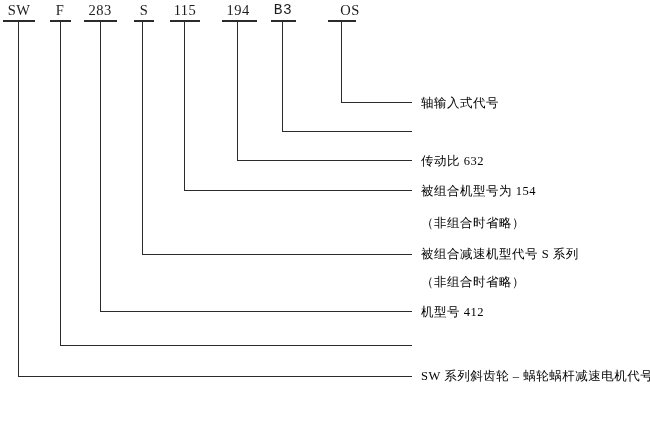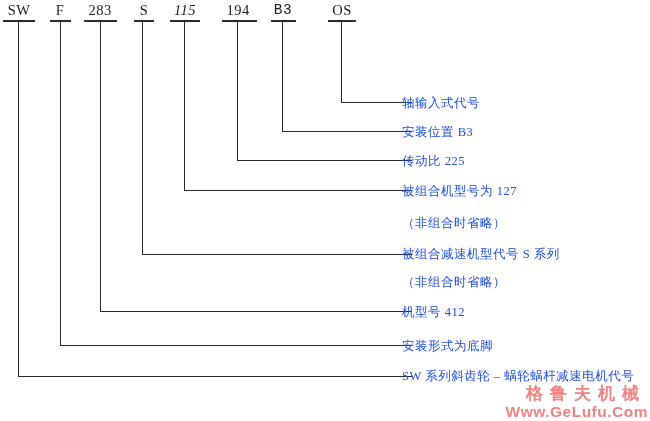--- a/index.html
+++ b/index.html
@@ -30,24 +30,24 @@
   }
   .connector {
     position: absolute;
     top: 21px;
     border-left: 1.5px solid #2b2b2b;
     border-bottom: 1.5px solid #2b2b2b;
     box-sizing: border-box;
   }
   .annotation {
     position: absolute;
-    left: 402px;
+    left: 421px;
     font-size: 12.5px;
     line-height: 17px;
-    color: #1d4ed8;
+    color: #000000;
     white-space: nowrap;
     letter-spacing: 0.5px;
   }
   .watermark {
     position: absolute;
     right: 2px;
     bottom: 2px;
     text-align: right;
     line-height: 1;
   }
@@ -71,52 +71,46 @@
 </style>
 </head>
 <body>
 
 <div id="canvas">
 
   <span class="code" style="left:-3px;">SW</span>
   <span class="code" style="left:38px;">F</span>
   <span class="code" style="left:78px;">283</span>
   <span class="code" style="left:122px;">S</span>
-  <span class="code" style="left:163px;font-style:italic;">115</span>
+  <span class="code" style="left:163px;">115</span>
   <span class="code" style="left:216px;">194</span>
   <span class="code" style="left:261px;font-family:Liberation Mono, monospace;">B3</span>
-  <span class="code" style="left:320px;">OS</span>
+  <span class="code" style="left:328px;">OS</span>
 
   <div class="underline" style="left:3px;   width:32px;"></div>
   <div class="underline" style="left:50px;  width:21px;"></div>
   <div class="underline" style="left:84px;  width:33px;"></div>
   <div class="underline" style="left:134px; width:20px;"></div>
   <div class="underline" style="left:170px; width:30px;"></div>
   <div class="underline" style="left:222px; width:35px;"></div>
   <div class="underline" style="left:271px; width:25px;"></div>
   <div class="underline" style="left:328px; width:28px;"></div>
 
   <div class="connector" style="left:341px; width:71px;  height:82px;"></div>
   <div class="connector" style="left:282px; width:130px; height:111px;"></div>
   <div class="connector" style="left:237px; width:175px; height:140px;"></div>
   <div class="connector" style="left:184px; width:228px; height:170px;"></div>
   <div class="connector" style="left:142px; width:270px; height:234px;"></div>
   <div class="connector" style="left:100px; width:312px; height:291px;"></div>
   <div class="connector" style="left:60px;  width:352px; height:325px;"></div>
   <div class="connector" style="left:18px;  width:394px; height:356px;"></div>
 
   <span class="annotation" style="top:95px;">轴输入式代号</span>
-  <span class="annotation" style="top:124px;">安装位置 B3</span>
-  <span class="annotation" style="top:153px;">传动比 225</span>
-  <span class="annotation" style="top:183px;">被组合机型号为 127</span>
+  <span class="annotation" style="top:153px;">传动比 632</span>
+  <span class="annotation" style="top:183px;">被组合机型号为 154</span>
   <span class="annotation" style="top:215px;">（非组合时省略）</span>
   <span class="annotation" style="top:246px;">被组合减速机型代号 S 系列</span>
   <span class="annotation" style="top:274px;">（非组合时省略）</span>
   <span class="annotation" style="top:304px;">机型号 412</span>
-  <span class="annotation" style="top:338px;">安装形式为底脚</span>
   <span class="annotation" style="top:368px;">SW 系列斜齿轮 – 蜗轮蜗杆减速电机代号</span>
 
-  <div class="watermark">
-    <span class="brand" style="color: rgb(240, 130, 130);">格鲁夫机械</span>
-    <span class="url" style="color: rgb(240, 130, 130);">Www.GeLufu.Com</span>
-  </div>
 
 </div>
 
 </body></html>

